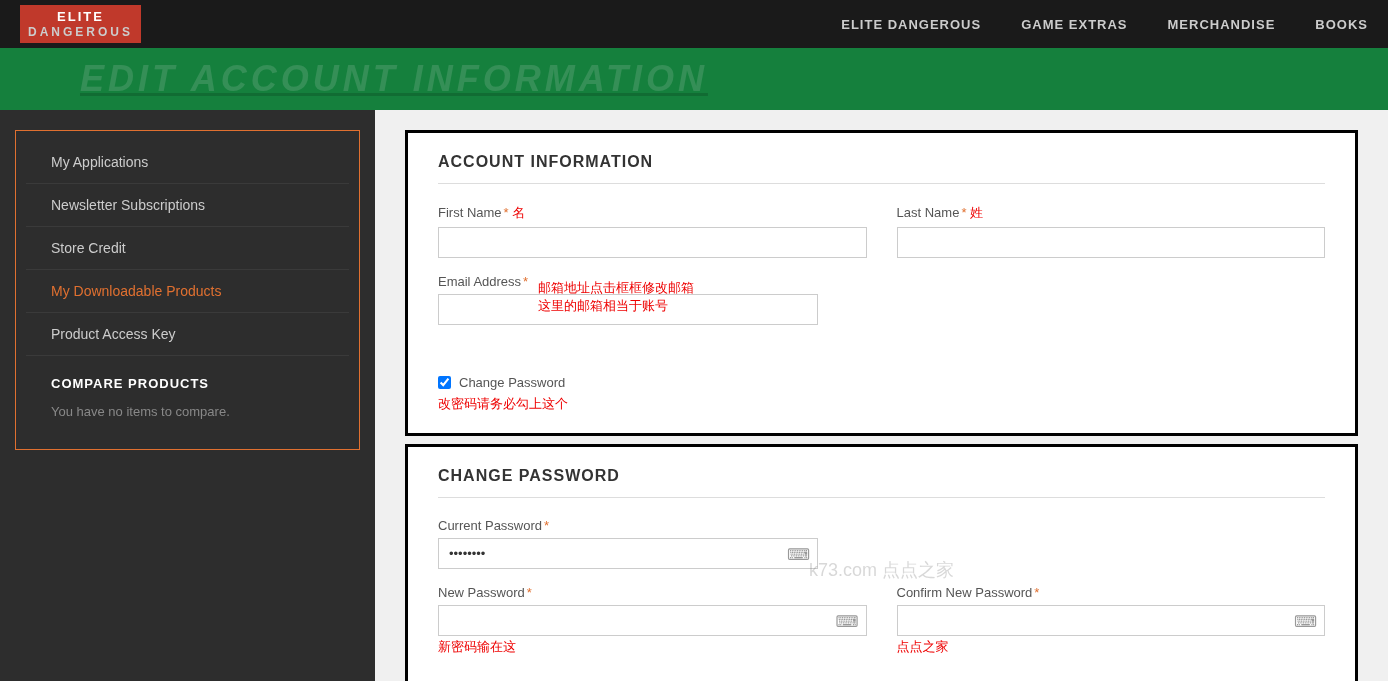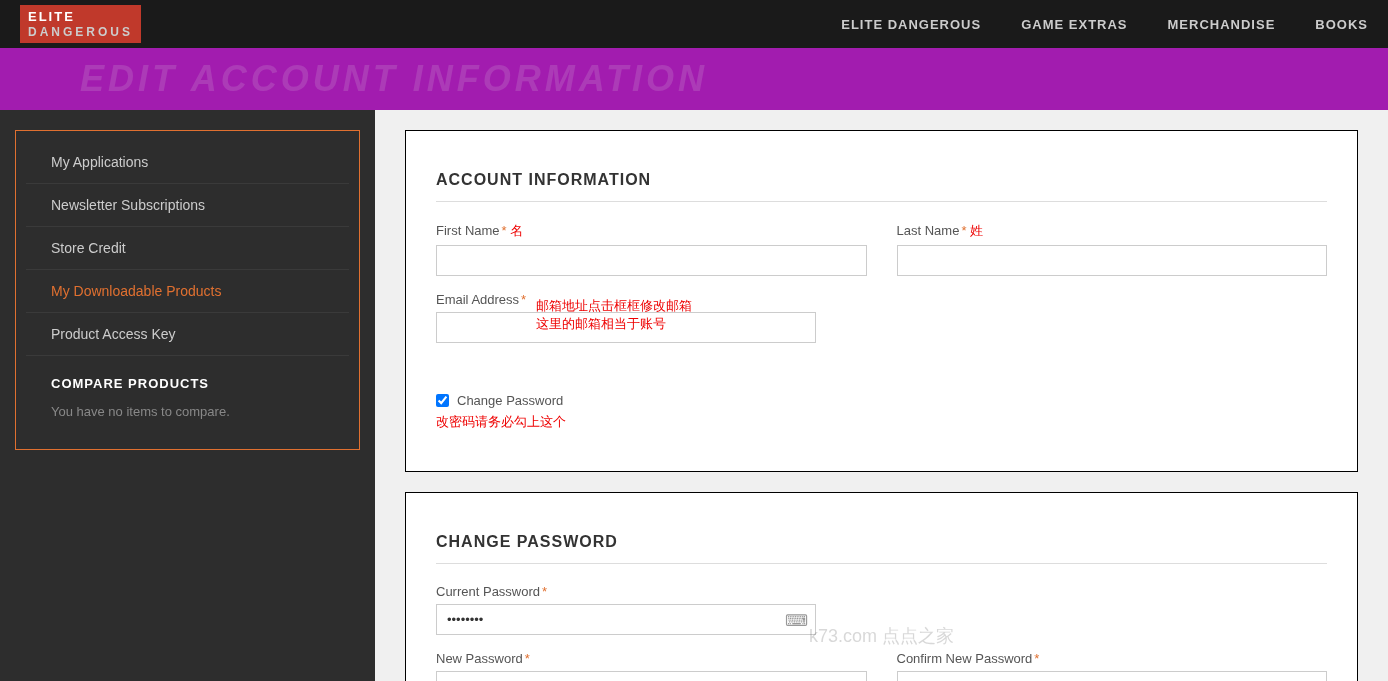--- a/index.html
+++ b/index.html
@@ -20,20 +20,21 @@
       margin-right: 20px;
     }
     .logo-box {
       background: #c0392b;
       color: white;
       font-weight: 900;
       font-size: 13px;
       padding: 4px 8px;
       letter-spacing: 2px;
       line-height: 1.2;
+      text-align: center;
     }
     .logo-sub {
       font-size: 12px;
       letter-spacing: 3px;
       display: block;
       color: #ccc;
     }
     .nav-links {
       display: flex;
       gap: 40px;
@@ -43,22 +44,23 @@
       color: #ccc;
       text-decoration: none;
       font-size: 13px;
       font-weight: bold;
       letter-spacing: 1px;
       text-transform: uppercase;
     }
 
     
     .page-banner {
-      background: #a21caf;
+      background: #15803d;
       padding: 10px 80px;
+      text-decoration: underline;
     }
     .page-banner h1 {
       font-size: 36px;
       font-weight: 900;
       letter-spacing: 4px;
       text-transform: uppercase;
       color: #e8e8e8;
       opacity: 0.15;
       font-style: italic;
     }
@@ -107,23 +109,23 @@
 
     
     .content-area {
       flex: 1;
       padding: 20px 30px;
       background: #f0f0f0;
     }
 
     .form-card {
       background: white;
-      padding: 40px 30px;
-      margin-bottom: 20px;
-      border: 1px solid #000000;
+      padding: 20px 30px;
+      margin-bottom: 8px;
+      border: 3px solid #000000;
     }
     .section-title {
       font-size: 16px;
       font-weight: bold;
       letter-spacing: 1px;
       text-transform: uppercase;
       color: #333;
       padding-bottom: 12px;
       border-bottom: 1px solid #ddd;
       margin-bottom: 20px;

